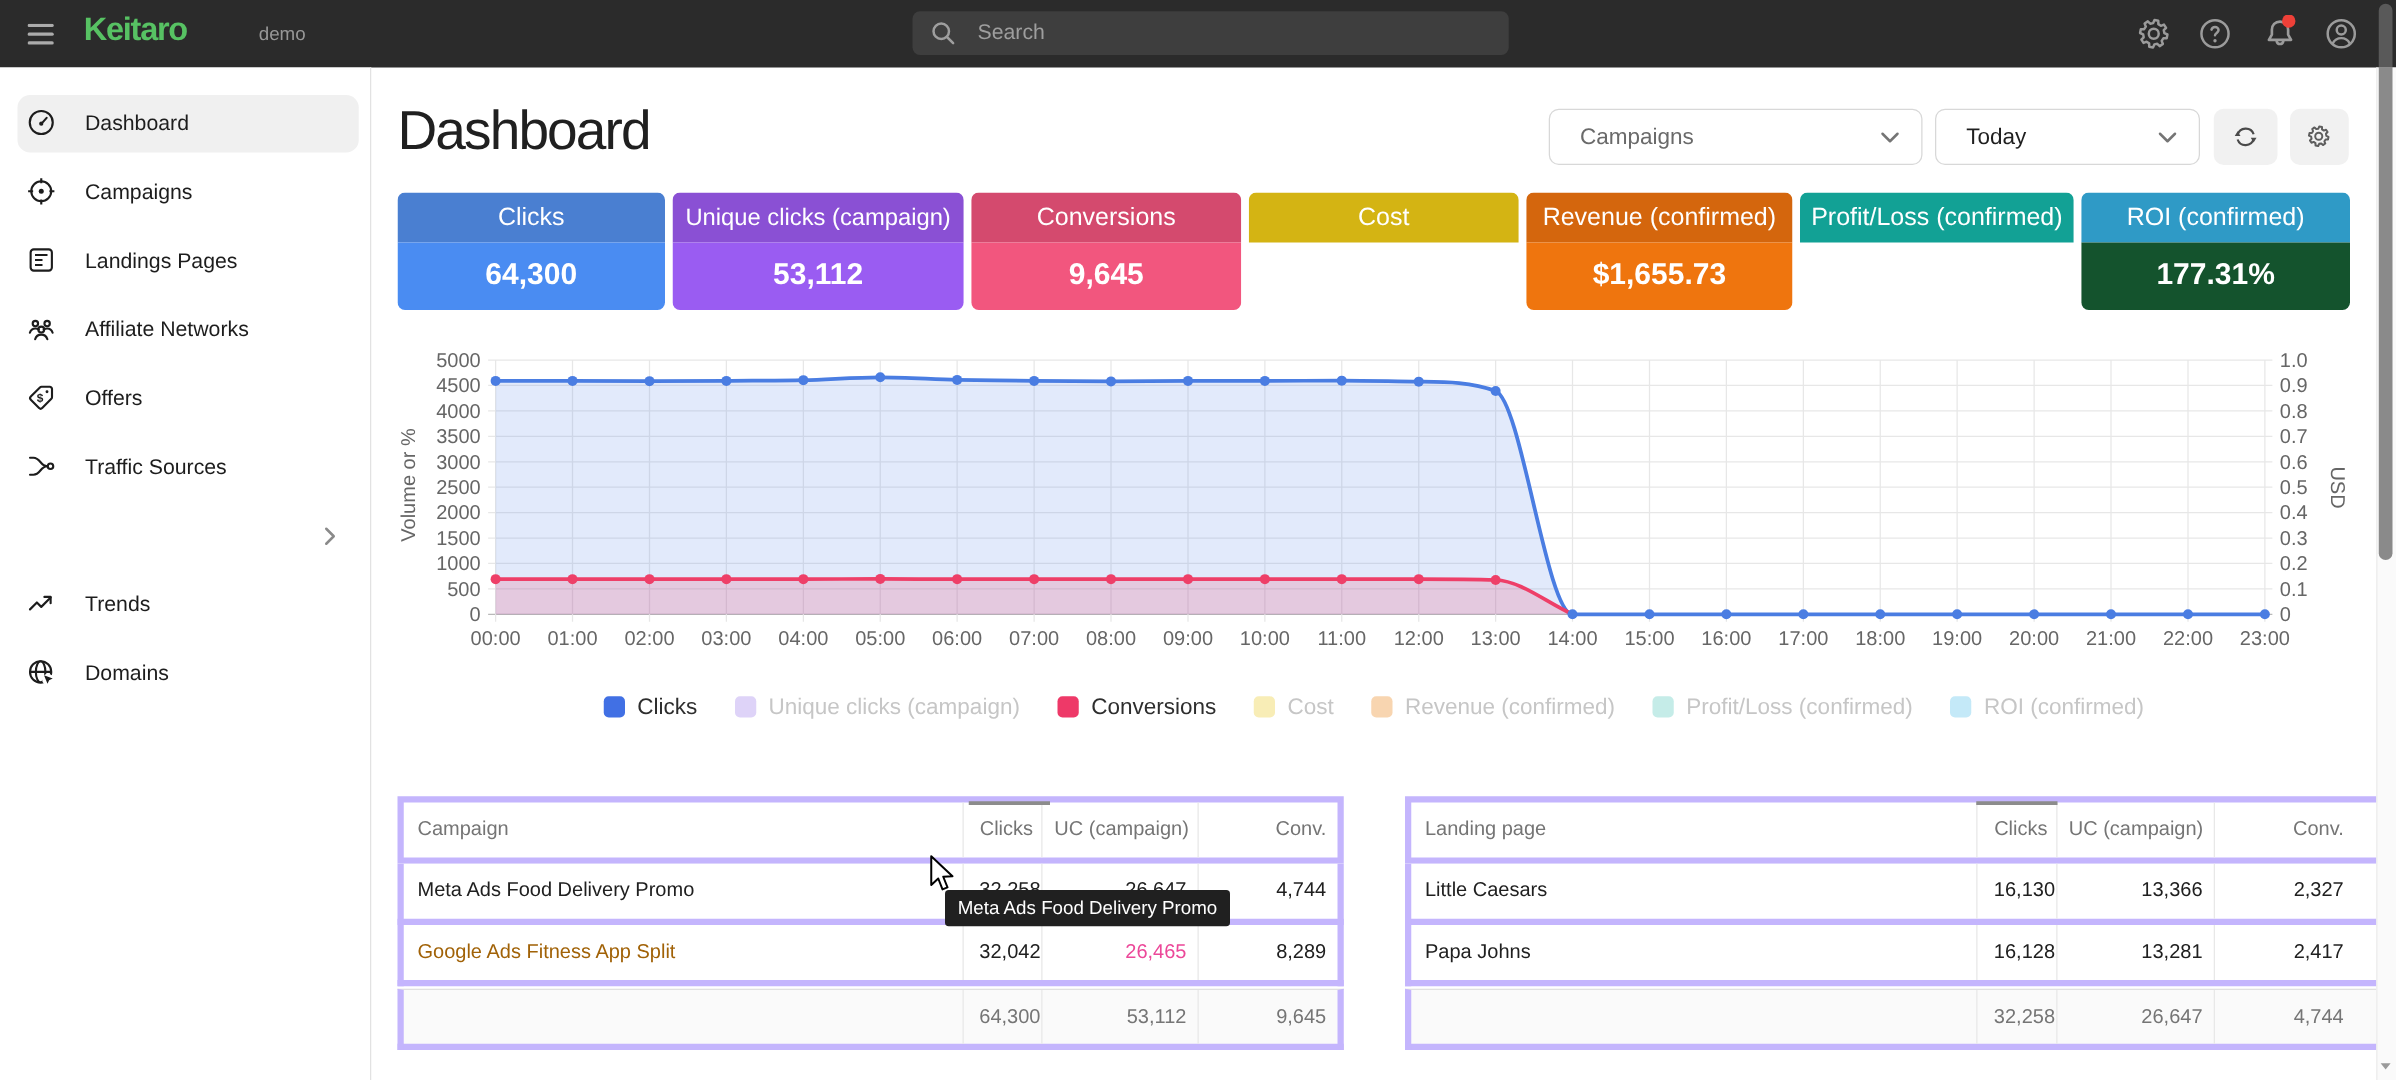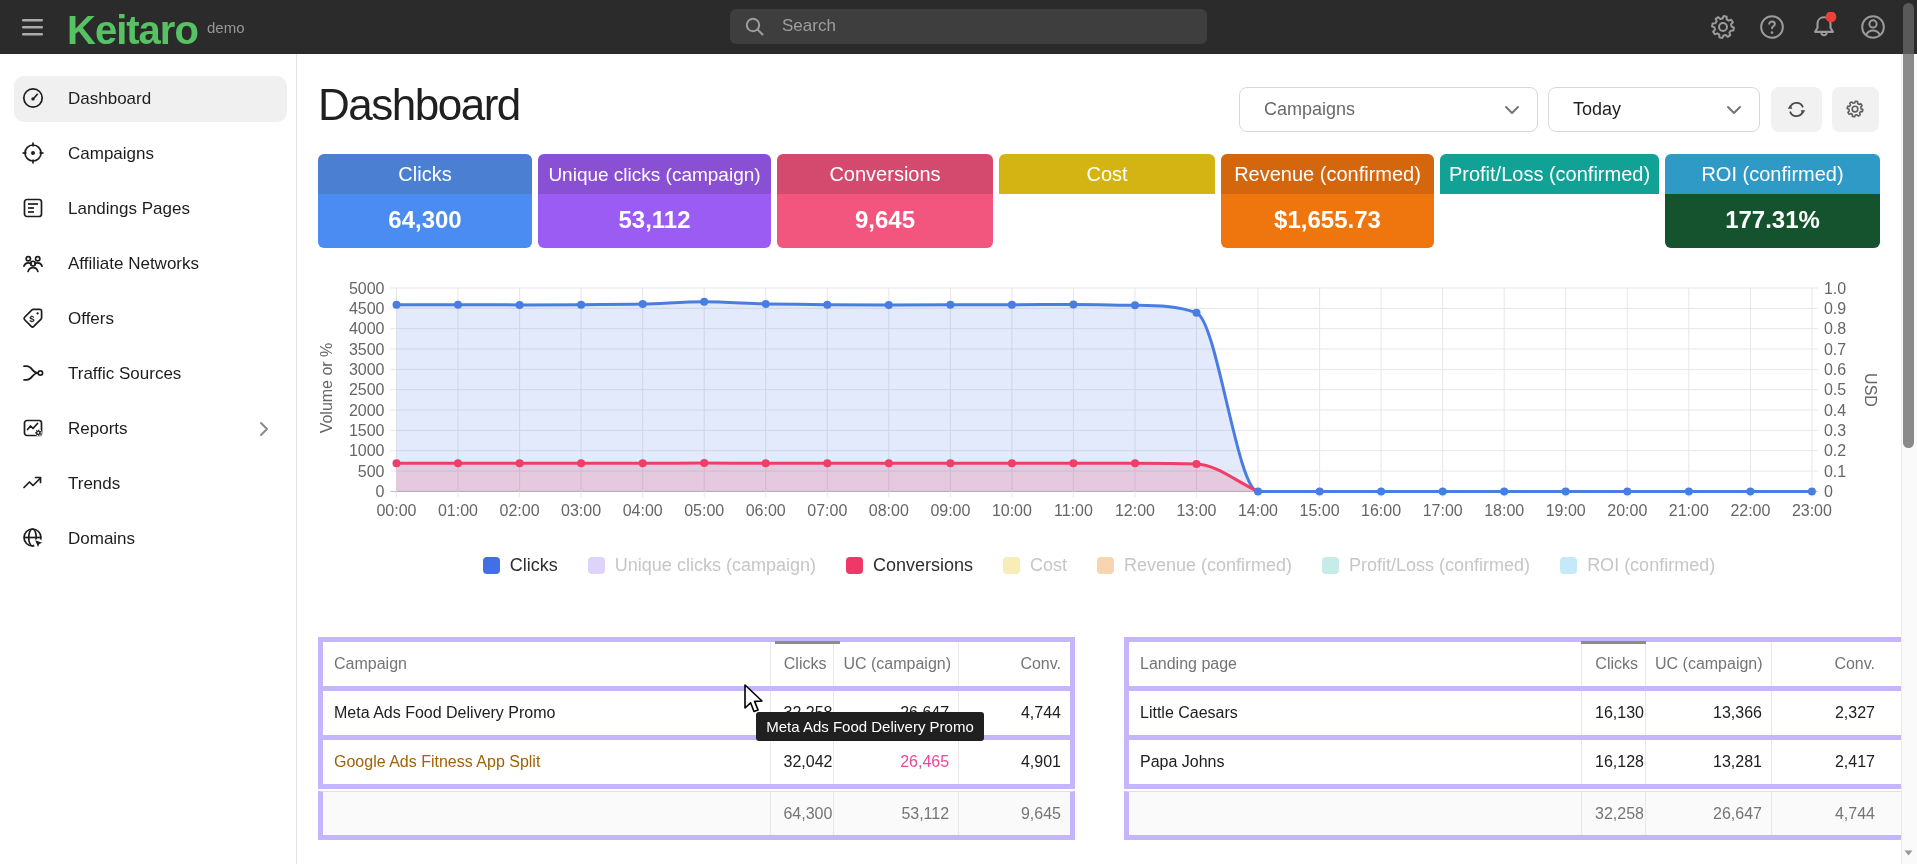--- a/index.html
+++ b/index.html
@@ -1,18 +1,18 @@
 <!DOCTYPE html>
 <html><head><meta charset="utf-8"><style>
 *{margin:0;padding:0;box-sizing:border-box}
 html,body{width:1917px;height:864px;overflow:hidden;background:#fff;font-family:"Liberation Sans",sans-serif}
 .abs{position:absolute}
 
 #topbar{position:absolute;left:0;top:0;width:1917px;height:54px;background:#2b2b2b}
-#logo{position:absolute;left:67px;top:8px;font-size:40px;font-weight:bold;color:#57c263;letter-spacing:-1px}
+#logo{position:absolute;left:67px;top:8px;font-size:26px;font-weight:bold;color:#57c263;letter-spacing:-1px}
 #demo{position:absolute;left:207px;top:19px;font-size:15px;color:#979797}
 #search{position:absolute;left:730px;top:9px;width:477px;height:35px;background:#3e3e3e;border-radius:6px}
 #search span{position:absolute;left:52px;top:7px;font-size:17px;color:#9e9e9e}
 
 #sidebar{position:absolute;left:0;top:54px;width:297px;height:810px;background:#fff;border-right:1px solid #e2e2e2}
 .sitem{position:absolute;left:0;width:297px;height:46px}
 .sitem .txt{position:absolute;left:68px;top:13px;font-size:17px;color:#1d1d1d}
 .sitem svg.ic{position:absolute;left:21px;top:10px}
 #activepill{position:absolute;left:14px;top:22px;width:273px;height:46px;background:#f0f0f0;border-radius:10px}
 
@@ -128,30 +128,20 @@
       </svg>
       <span class="txt">Offers</span>
     </div>
  <div class="sitem" style="top:297px">
       <svg class="ic" width="24" height="24" viewBox="0 0 24 24" fill="none" stroke="#1d1d1d" stroke-width="1.7">
         <path d="M3 5.2h2.8c5.5 0 5.5 6.8 11 6.8" stroke-linecap="round"></path>
         <path d="M3 18.8h2.8c5.5 0 5.5-6.8 11-6.8" stroke-linecap="round"></path>
         <circle cx="19.4" cy="12" r="2.2"></circle>
       </svg>
       <span class="txt">Traffic Sources</span>
-    </div>
- <div class="sitem" style="top:352px">
-      <svg class="ic" width="24" height="24" viewBox="0 0 24 24" fill="none" stroke="#1d1d1d" stroke-width="1.7">
-        <rect x="3.5" y="4.5" width="17" height="15" rx="2.5"></rect>
-        <path d="M6.5 13.5l3-3.5 2.5 2.5 4.5-5" stroke-linecap="round" stroke-linejoin="round"></path>
-        <circle cx="17.3" cy="16.8" r="3.4" fill="#fff" stroke="none"></circle>
-        <path d="M17.51,13.51L18.54,13.74L18.38,14.88L18.93,15.32L20.00,14.91L20.46,15.87L19.47,16.45L19.47,17.15L20.46,17.73L20.00,18.69L18.93,18.28L18.38,18.72L18.54,19.86L17.51,20.09L17.16,19.00L16.47,18.84L15.68,19.68L14.85,19.02L15.50,18.06L15.19,17.42L14.04,17.33L14.04,16.27L15.19,16.18L15.50,15.54L14.85,14.58L15.68,13.92L16.47,14.76L17.16,14.60Z" fill="#1d1d1d" stroke="none"></path>
-        <circle cx="17.3" cy="16.8" r="0.95" fill="#fff" stroke="none"></circle>
-      </svg>
-      <span class="txt">Reports</span>
     </div>
  <div class="sitem" style="top:407px">
       <svg class="ic" width="24" height="24" viewBox="0 0 24 24" fill="none" stroke="#1d1d1d" stroke-width="1.7">
         <path d="M3 16.5l5.5-5.5 3.5 3.5 7.5-7.5" stroke-linecap="round" stroke-linejoin="round"></path>
         <path d="M14.5 6.5h5v5" stroke-linecap="round" stroke-linejoin="round"></path>
       </svg>
       <span class="txt">Trends</span>
     </div>
  <div class="sitem" style="top:462px">
       <svg class="ic" width="24" height="24" viewBox="0 0 24 24" fill="none" stroke="#1d1d1d" stroke-width="1.7">
@@ -376,21 +366,21 @@
     <div class="trow">
       <div class="tc" style="width:452px;padding-left:11px;color:#202020">Meta Ads Food Delivery Promo</div>
       <div class="tc num b" style="width:64px;padding-right:1px;color:#202020">32,258</div>
       <div class="tc num b" style="width:126px;padding-right:9px;color:#202020">26,647</div>
       <div class="tc num b" style="width:113px;padding-right:9px;color:#202020">4,744</div>
     </div>
     <div class="trow">
       <div class="tc" style="width:452px;padding-left:11px;color:#a16207">Google Ads Fitness App Split</div>
       <div class="tc num b" style="width:64px;padding-right:1px;color:#202020">32,042</div>
       <div class="tc num b" style="width:126px;padding-right:9px;color:#ec4899">26,465</div>
-      <div class="tc num b" style="width:113px;padding-right:9px;color:#202020">4,901</div>
+      <div class="tc num b" style="width:113px;padding-right:9px;color:#202020">8,289</div>
     </div>
     <div class="trow tfoot">
       <div class="tc" style="width:452px"></div>
       <div class="tc num b" style="width:64px;padding-right:1px">64,300</div>
       <div class="tc num b" style="width:126px;padding-right:9px">53,112</div>
       <div class="tc num b" style="width:113px;padding-right:9px">9,645</div>
     </div>
   </div>
 <div class="tbl" style="left:1124px;top:637px;width:816px">
 <div class="trow thead">

